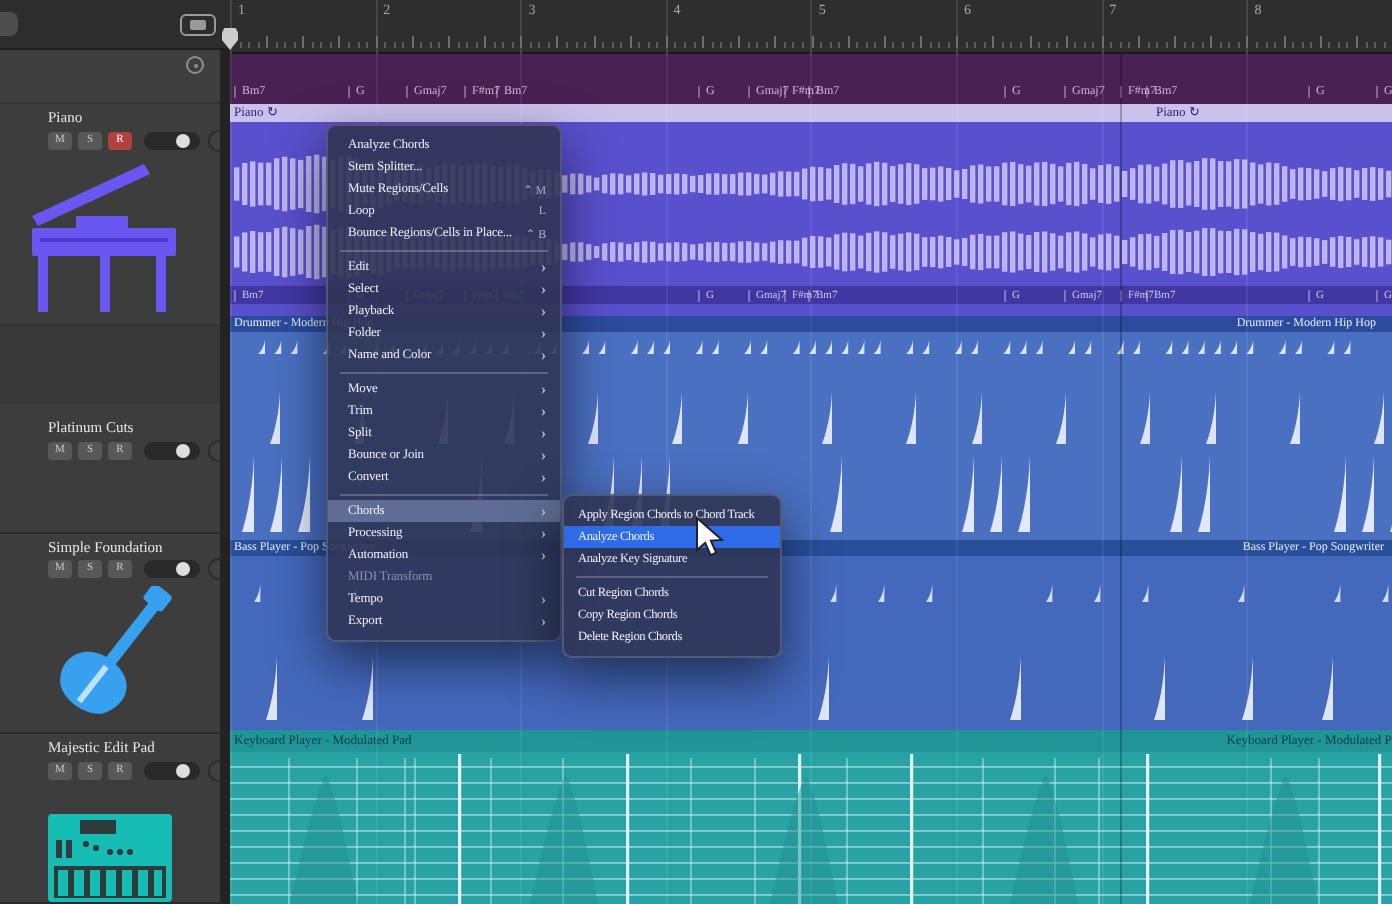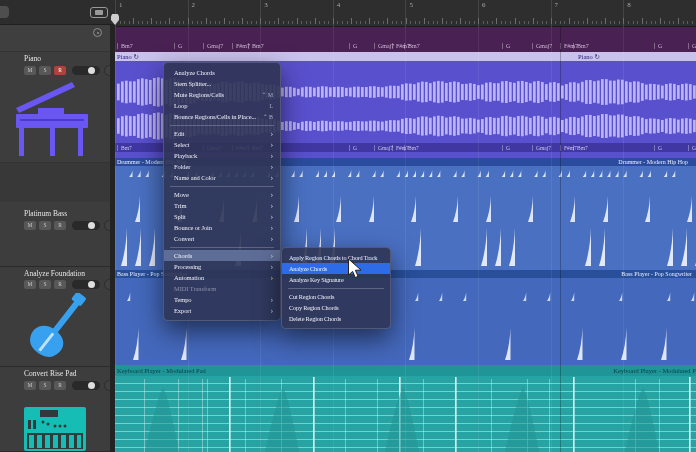--- a/index.html
+++ b/index.html
@@ -786,55 +786,55 @@
         <rect x="26" y="28" width="26" height="7"></rect>
         <rect x="7" y="48" width="5" height="28"></rect>
             <rect x="38" y="48" width="5" height="28"></rect>
             <rect x="66" y="48" width="5" height="28"></rect>
           </g>
       </svg>
       <div class="th-shade" style="top:110px;height:40px"></div>
     </div>
 
     <div class="track-header" style="top:177px;height:65px">
-      <div class="th-name" style="top:7px">Platinum Bass</div>
+      <div class="th-name" style="top:7px">Platinum Cuts</div>
       <div class="th-controls" style="top:18px">
         <div class="msr">M</div>
         <div class="msr">S</div>
         <div class="msr">R</div>
         <div class="vol-slider">
             <div class="vol-knob"></div>
           </div>
         <div class="pan-knob"></div>
       </div>
     </div>
 
     <div class="track-header" style="top:242px;height:100px">
-      <div class="th-name">Analyze Foundation</div>
+      <div class="th-name">Simple Foundation</div>
       <div class="th-controls" style="top:12px">
         <div class="msr">M</div>
         <div class="msr">S</div>
         <div class="msr">R</div>
         <div class="vol-slider">
             <div class="vol-knob"></div>
           </div>
         <div class="pan-knob"></div>
       </div>
       <svg class="th-icon" style="top:26px;left:22px" width="70" height="74" viewBox="0 0 70 74">
         <g fill="#37a0ef" transform="rotate(38 35 37)">
           <rect x="31" y="2" width="6" height="40"></rect>
           <rect x="27" y="-6" width="12" height="10" rx="2"></rect>
           <path d="M34 38 C50 38 54 50 48 60 C44 68 24 70 19 60 C13 50 20 38 34 38 Z"></path>
           <rect x="32.5" y="42" width="3" height="22" fill="#bfe2fb"></rect>
         </g>
       </svg>
     </div>
 
     <div class="track-header" style="top:342px;height:85px">
-      <div class="th-name">Convert Rise Pad</div>
+      <div class="th-name">Majestic Edit Pad</div>
       <div class="th-controls" style="top:13px">
         <div class="msr">M</div>
         <div class="msr">S</div>
         <div class="msr">R</div>
         <div class="vol-slider">
             <div class="vol-knob"></div>
           </div>
         <div class="pan-knob"></div>
       </div>
       <svg class="th-icon" style="top:38px;left:22px" width="66" height="48" viewBox="0 0 66 48">

